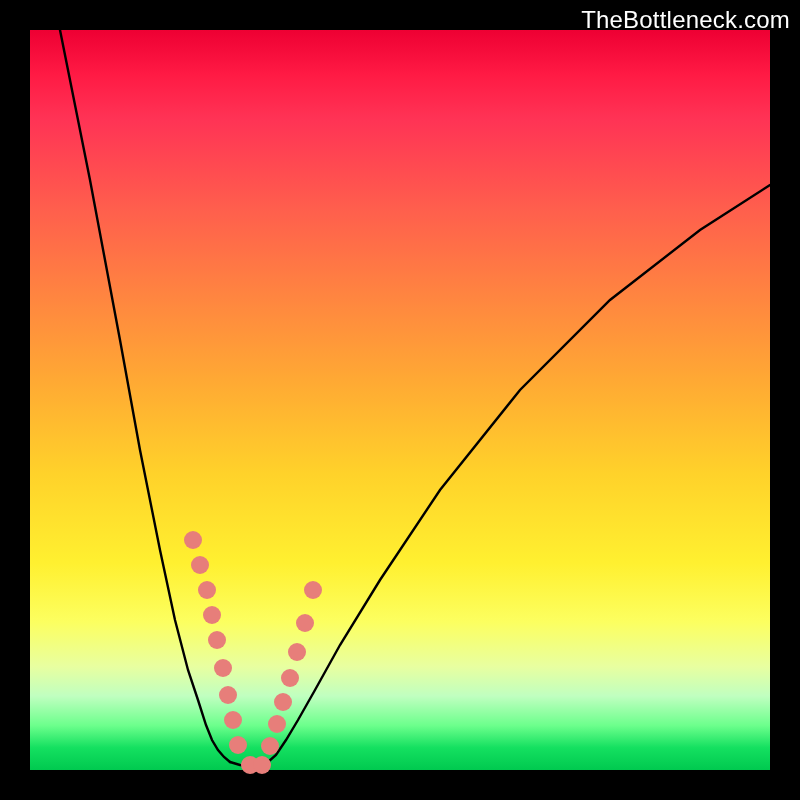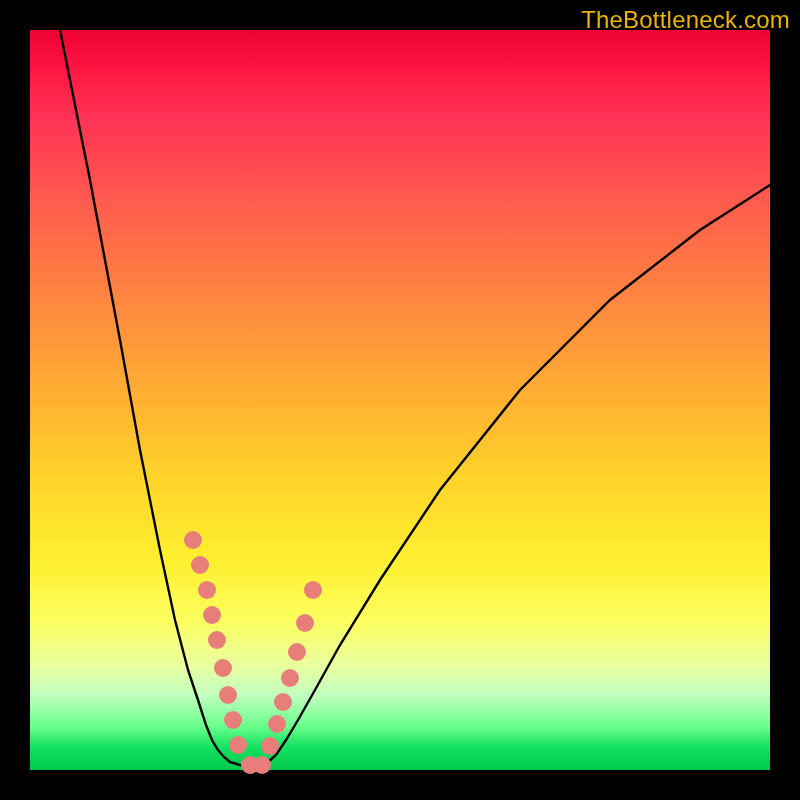--- a/index.html
+++ b/index.html
@@ -40,21 +40,21 @@
       #c0ffc0 90%,
       #6cff8c 94%,
       #14e060 97%,
       #00c94f 100%
     );
   }
   .watermark {
     position: absolute;
     top: 6px;
     right: 10px;
-    color: #eab308;
+    color: #ffffff;
     font-size: 24px;
     font-weight: 500;
     letter-spacing: 0.2px;
     user-select: none;
   }
   svg.curve {
     position: absolute;
     left: 0;
     top: 0;
     width: 740px;

